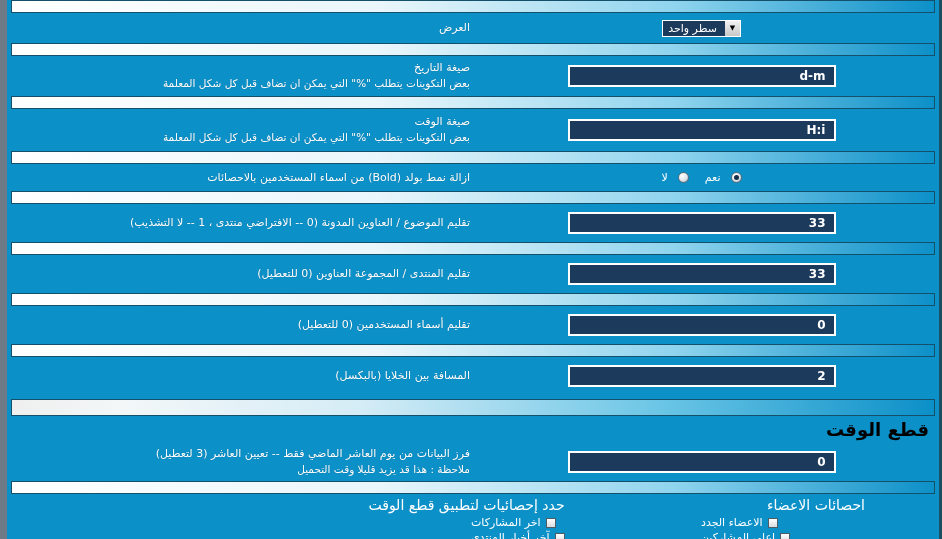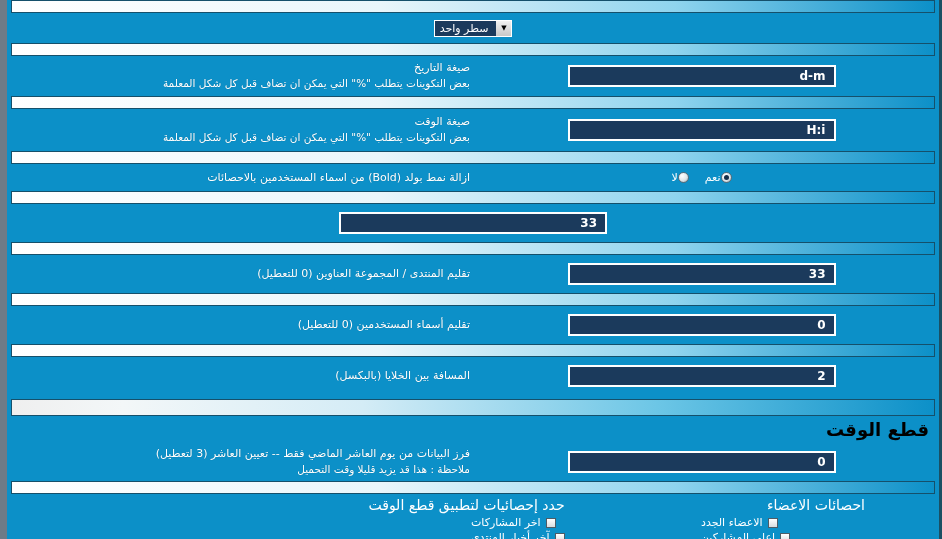--- a/index.html
+++ b/index.html
@@ -104,21 +104,21 @@
   .selectwrap .val{
     padding:0 7px 0 5px;
     display:flex;align-items:center;
     color:#ffffff;
     font-size:11px;
     white-space:nowrap;
   }
 
   
   .radios{display:flex;flex-direction:row;align-items:center;gap:16px;}
-  .radioitem{display:flex;flex-direction:row;align-items:center;gap:0;}
+  .radioitem{display:flex;flex-direction:row;align-items:center;gap:10px;}
   .radio{
     width:11px;height:11px;border-radius:50%;
     background:radial-gradient(circle at 35% 32%,#ffffff 0%,#dfe6ea 55%,#98a6ae 100%);
     border:1px solid #5c6d78;
     box-sizing:border-box;
     position:relative;
   }
   .radio.on::after{
     content:"";
     position:absolute;left:2px;top:2px;
@@ -183,20 +183,21 @@
 
   <div class="sep"></div>
 
   <div class="row" style="height:30px;">
     <div class="field">
       <div class="selectwrap">
         <div class="arrow">▼</div>
         <div class="val">سطر واحد</div>
       </div>
     </div>
+    <div class="label">العرض</div>
   </div>
 
   <div class="sep"></div>
 
   <div class="row" style="height:40px;">
     <div class="field">
       <input class="txt" type="text" value="d-m" style="">
     </div>
     <div class="label">
       <span>صيغة التاريخ</span>
@@ -233,20 +234,21 @@
     </div>
     <div class="label">ازالة نمط بولد (Bold) من اسماء المستخدمين بالاحصائات</div>
   </div>
 
   <div class="sep"></div>
 
   <div class="row" style="height:38px;">
     <div class="field">
       <input class="txt" type="text" value="33" style="">
     </div>
+    <div class="label">تقليم الموضوع / العناوين المدونة (0 -- الافتراضي منتدى ، 1 -- لا التشذيب)</div>
   </div>
 
   <div class="sep"></div>
 
   <div class="row" style="height:38px;">
     <div class="field">
       <input class="txt" type="text" value="33" style="">
     </div>
     <div class="label">تقليم المنتدى / المجموعة العناوين (0 للتعطيل)</div>
   </div>

